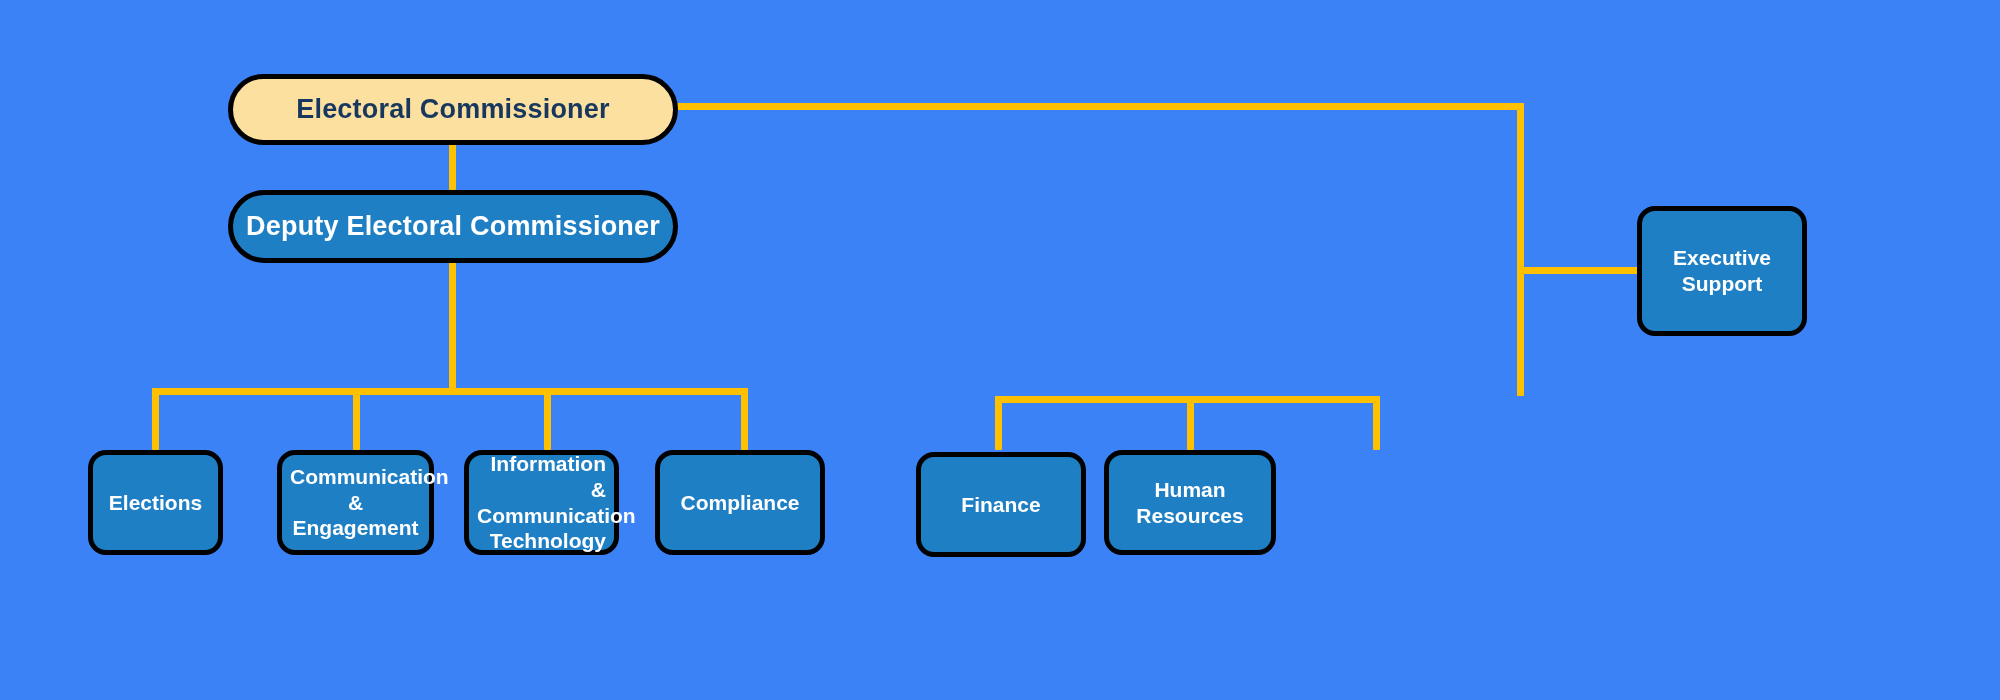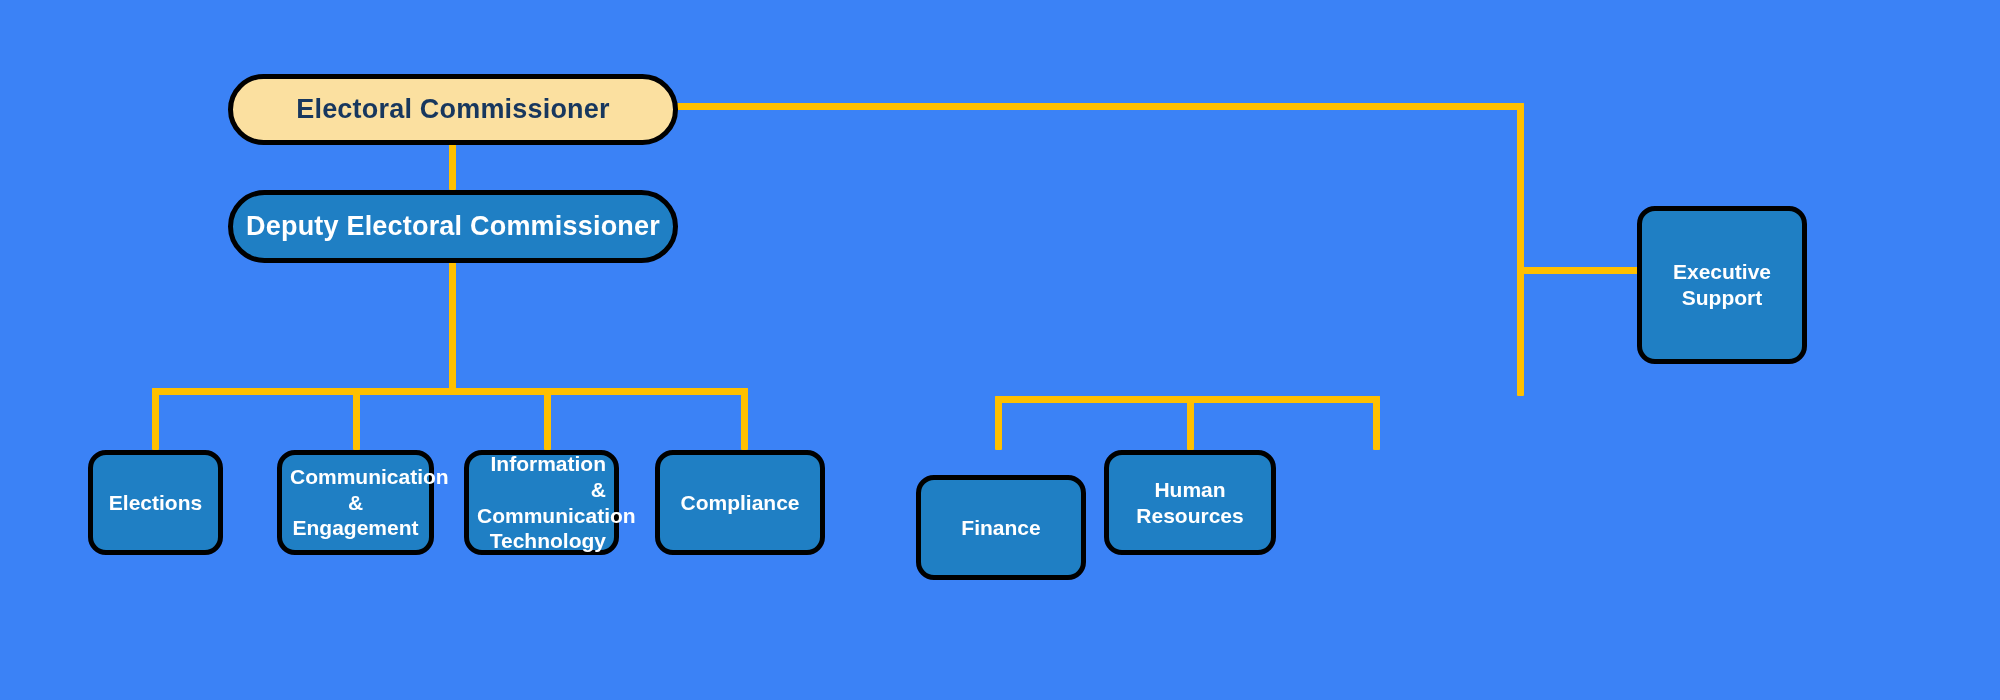--- a/index.html
+++ b/index.html
@@ -107,21 +107,21 @@
   <div class="conn" style="left:1373px; top:396px; width:7px; height:54px;"></div>
 
   <div class="node top" style="left:228px; top:74px; width:450px; height:71px;">
     <span class="label">Electoral Commissioner</span>
   </div>
 
   <div class="node deputy" style="left:228px; top:190px; width:450px; height:73px;">
     <span class="label">Deputy Electoral Commissioner</span>
   </div>
 
-  <div class="node support" style="left:1637px; top:206px; width:170px; height:158px;">
+  <div class="node support" style="left:1637px; top:206px; width:170px; height:130px;">
     <span class="label">Executive
 Support</span>
   </div>
 
   <div class="node unit" style="left:88px; top:450px; width:135px; height:105px;">
     <span class="label">Elections</span>
   </div>
 
   <div class="node unit" style="left:277px; top:450px; width:157px; height:105px;">
     <span class="label">Communication
@@ -131,21 +131,21 @@
   <div class="node unit" style="left:464px; top:450px; width:155px; height:105px;text-align:right;">
     <span class="label">Information &amp;
 Communication
 Technology</span>
   </div>
 
   <div class="node unit" style="left:655px; top:450px; width:170px; height:105px;">
     <span class="label">Compliance</span>
   </div>
 
-  <div class="node unit" style="left:916px; top:475px; width:170px; height:105px;">
+  <div class="node unit" style="left:916px; top:452px; width:170px; height:105px;">
     <span class="label">Finance</span>
   </div>
 
   <div class="node unit" style="left:1104px; top:450px; width:172px; height:105px;align-items:center;">
     <span class="label">Human
 Resources</span>
   </div>
 
 
 </div>

